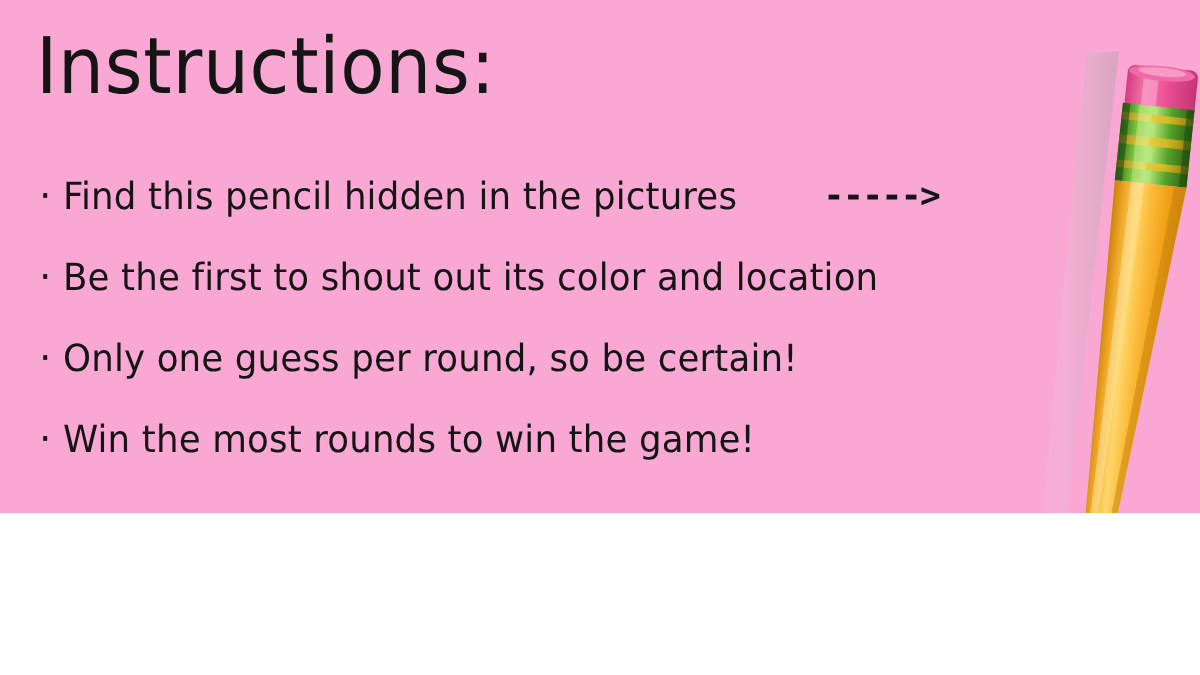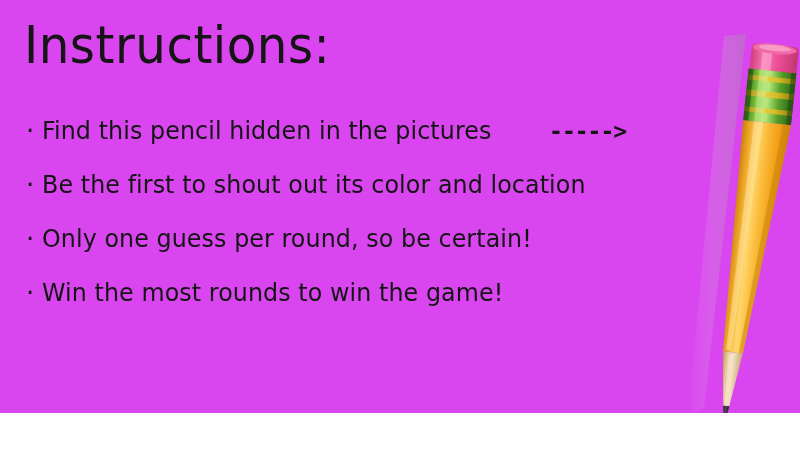--- a/index.html
+++ b/index.html
@@ -12,22 +12,22 @@
   }
 
   body {
     background: #ffffff;
     font-family: "DejaVu Sans", sans-serif;
   }
 
   .slide {
     position: relative;
     width: 800px;
-    height: 413px;
-    background: #d946ef;
+    height: 342px;
+    background: #f9a8d4;
     overflow: hidden;
   }
 
   
   .title {
     position: absolute;
     left: 24px;
     top: 18px;
     font-family: "DejaVu Sans", sans-serif;
     font-size: 52px;

